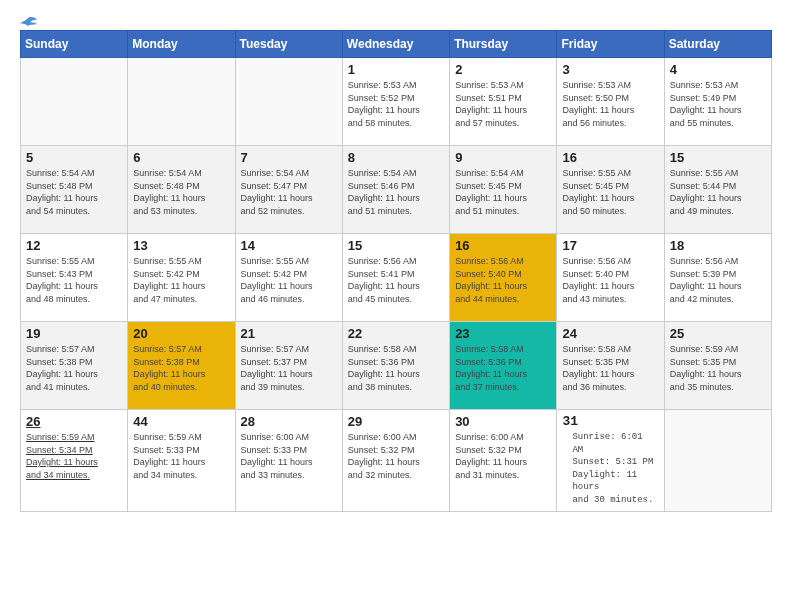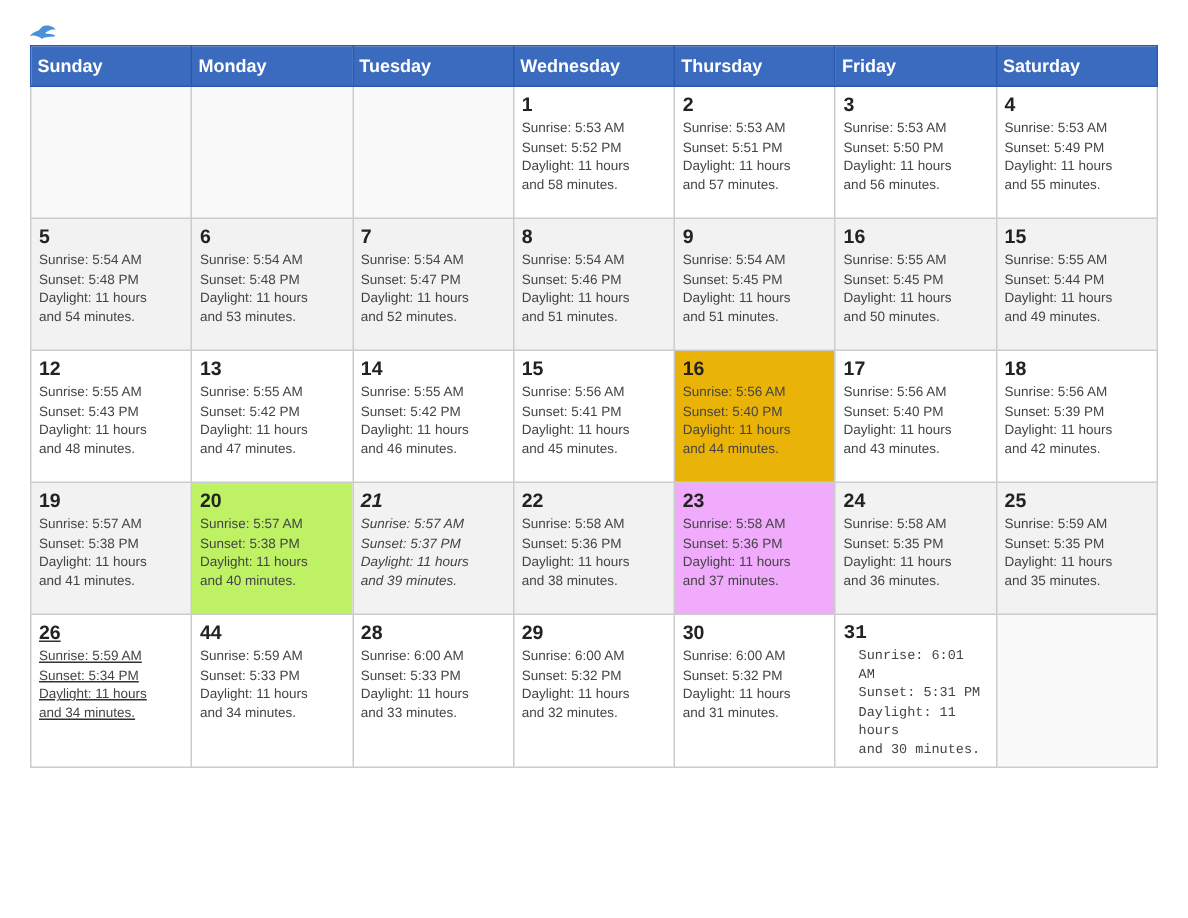--- a/index.html
+++ b/index.html
@@ -247,42 +247,42 @@
         </td>
       </tr>
       <tr>
         <td style="background: rgb(242, 242, 242);">
           <div class="day-number">19</div>
           <div class="day-info" style="white-space: pre-line;">Sunrise: 5:57 AM
 Sunset: 5:38 PM
 Daylight: 11 hours
 and 41 minutes.</div>
         </td>
-        <td style="background: #bef264;">
+        <td style="background: #eab308;">
           <div class="day-number">20</div>
           <div class="day-info" style="white-space: pre-line;">Sunrise: 5:57 AM
 Sunset: 5:38 PM
 Daylight: 11 hours
 and 40 minutes.</div>
         </td>
-        <td style="background: rgb(242, 242, 242); font-style: italic;">
+        <td style="background: rgb(242, 242, 242);">
           <div class="day-number">21</div>
           <div class="day-info" style="white-space: pre-line;">Sunrise: 5:57 AM
 Sunset: 5:37 PM
 Daylight: 11 hours
 and 39 minutes.</div>
         </td>
         <td style="background: rgb(242, 242, 242);">
           <div class="day-number">22</div>
           <div class="day-info" style="white-space: pre-line;">Sunrise: 5:58 AM
 Sunset: 5:36 PM
 Daylight: 11 hours
 and 38 minutes.</div>
         </td>
-        <td style="background: #f0abfc; margin-top: 35px;">
+        <td style="background: #14b8a6; margin-top: 35px;">
           <div class="day-number">23</div>
           <div class="day-info" style="white-space: pre-line;">Sunrise: 5:58 AM
 Sunset: 5:36 PM
 Daylight: 11 hours
 and 37 minutes.</div>
         </td>
         <td style="background: rgb(242, 242, 242);">
           <div class="day-number">24</div>
           <div class="day-info" style="white-space: pre-line;">Sunrise: 5:58 AM
 Sunset: 5:35 PM

